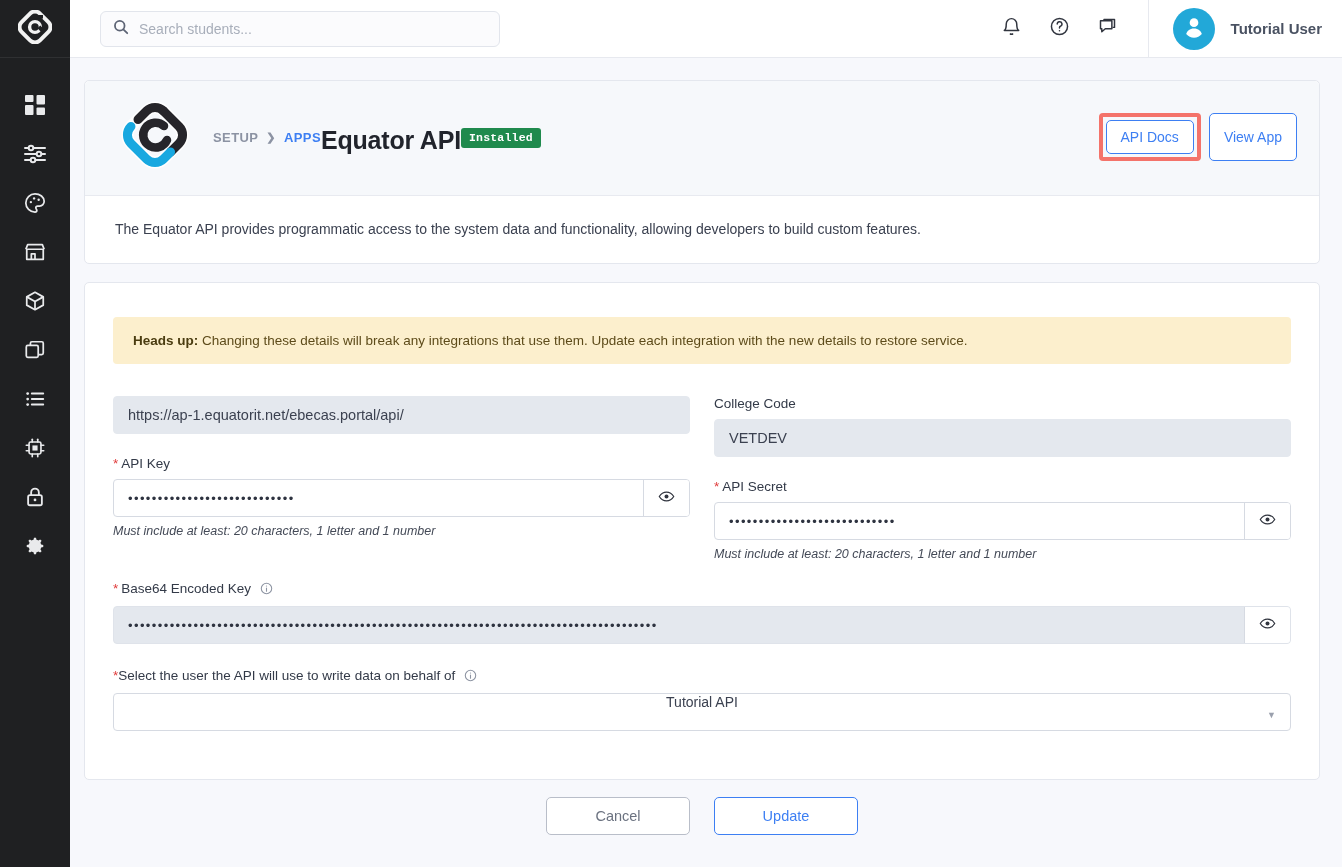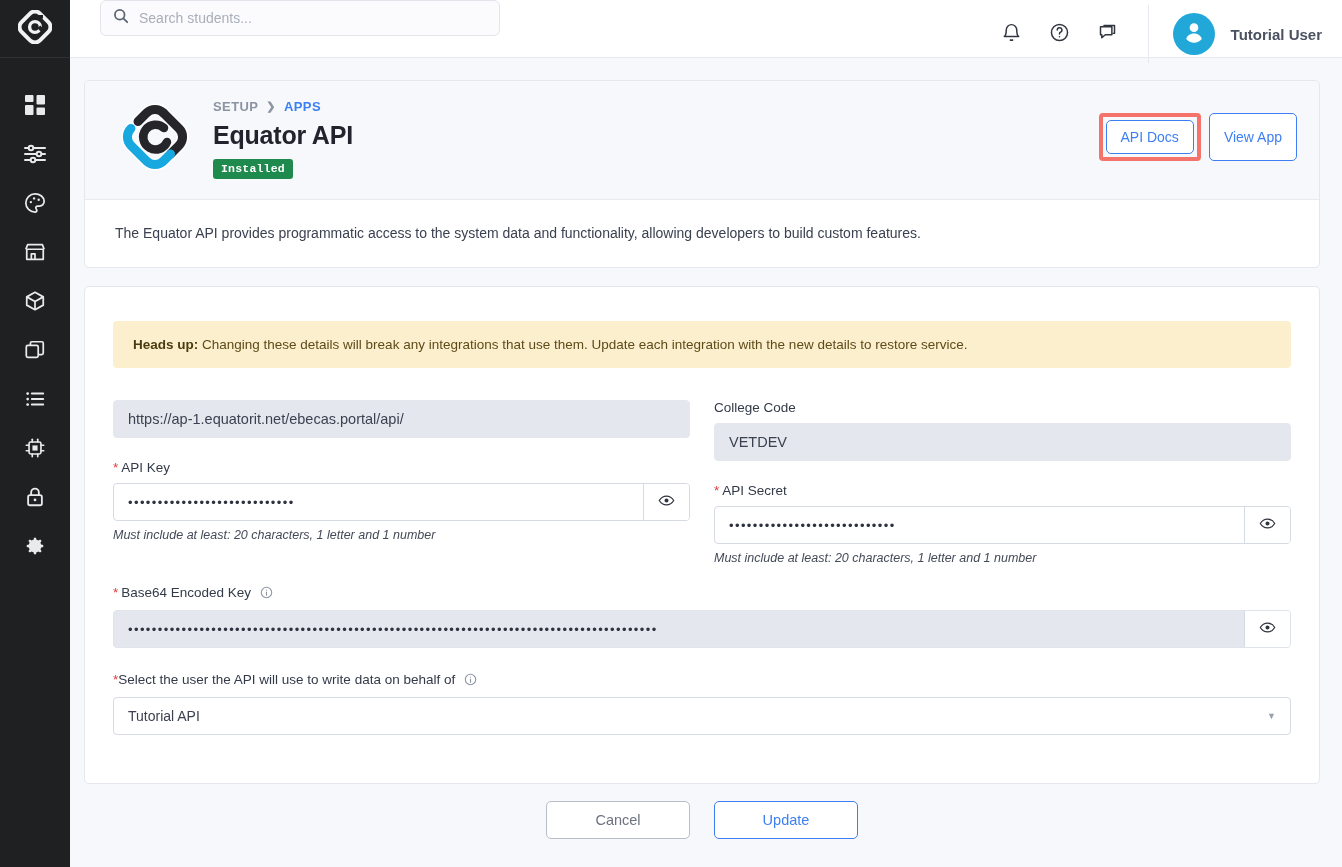--- a/index.html
+++ b/index.html
@@ -30,21 +30,21 @@
     cursor: pointer;
   }
   .sb-item svg { display: block; }
 
   
   .main { flex: 1 1 auto; display: flex; flex-direction: column; background: #f7f8fc; min-width: 0; }
 
   
   .topbar {
     height: 58px; background: #ffffff;
-    display: flex; align-items: flex-start;
+    display: flex; align-items: center;
     border-bottom: 1px solid #e7e9ef;
     flex: 0 0 58px;
   }
   .search-wrap { margin-left: 30px; position: relative; }
   .search-box {
     width: 400px; height: 36px;
     border: 1px solid #e2e5ec; border-radius: 6px;
     background: #fbfbfd;
     display: flex; align-items: center; padding: 0 12px;
   }
@@ -79,21 +79,21 @@
   .hdr-card { margin-bottom: 18px; }
   .hdr-top {
     background: #f6f8fb;
     border-bottom: 1px solid #e8eaf0;
     border-radius: 5px 5px 0 0;
     display: flex; align-items: center;
     padding: 18px 22px 20px 34px;
     min-height: 110px;
   }
   .app-logo { flex: 0 0 72px; margin-right: 22px; }
-  .hdr-text { display: flex; flex-direction: column; justify-content: flex-end; }
+  .hdr-text { display: flex; flex-direction: row; justify-content: flex-end; }
   .crumb { font-size: 13px; letter-spacing: .4px; display: flex; align-items: center; }
   .crumb-a { color: #8c93a3; font-weight: bold; }
   .crumb-sep { margin: 0 8px; color: #8c93a3; font-weight: bold; font-size: 11px; }
   .crumb-b { color: #3d7ff3; font-weight: bold; cursor: pointer; }
   .page-title { font-size: 25px; font-weight: bold; color: #21242c; margin-top: 7px; letter-spacing: -.2px; }
   .badge {
     margin-top: 9px; align-self: flex-start;
     background: #1f8a4d; color: #ffffff;
     font-family: "Liberation Mono", monospace;
     font-size: 11.5px; font-weight: bold;
@@ -147,21 +147,21 @@
   .dots {
     flex: 1 1 auto; padding: 0 14px; font-size: 13px; color: #2e3340;
     letter-spacing: 1.4px; white-space: nowrap; overflow: hidden;
     display: flex; align-items: center;
   }
 
   .b64-row { margin-top: 2px; }
   .sel-wrap {
     height: 38px; border: 1px solid #d6dae2; border-radius: 4px;
     background: #ffffff; display: flex; align-items: center;
-    padding: 0 14px; font-size: 14px; color: #3b4150; cursor: pointer;
+    padding: 0 14px; font-size: 14px; color: #3b4150; cursor: pointer; flex-direction: column;
   }
   .caret { margin-left: auto; color: #9aa0ad; font-size: 9px; }
 
   .actions { display: flex; justify-content: center; gap: 24px; margin-top: 66px; }
   .btn-cancel {
     width: 144px; height: 38px; border: 1px solid #b9bec9; background: #ffffff;
     border-radius: 5px; color: #6b7280; font-size: 14.5px;
     font-family: "Liberation Sans", sans-serif; cursor: pointer;
   }
   .btn-update {

